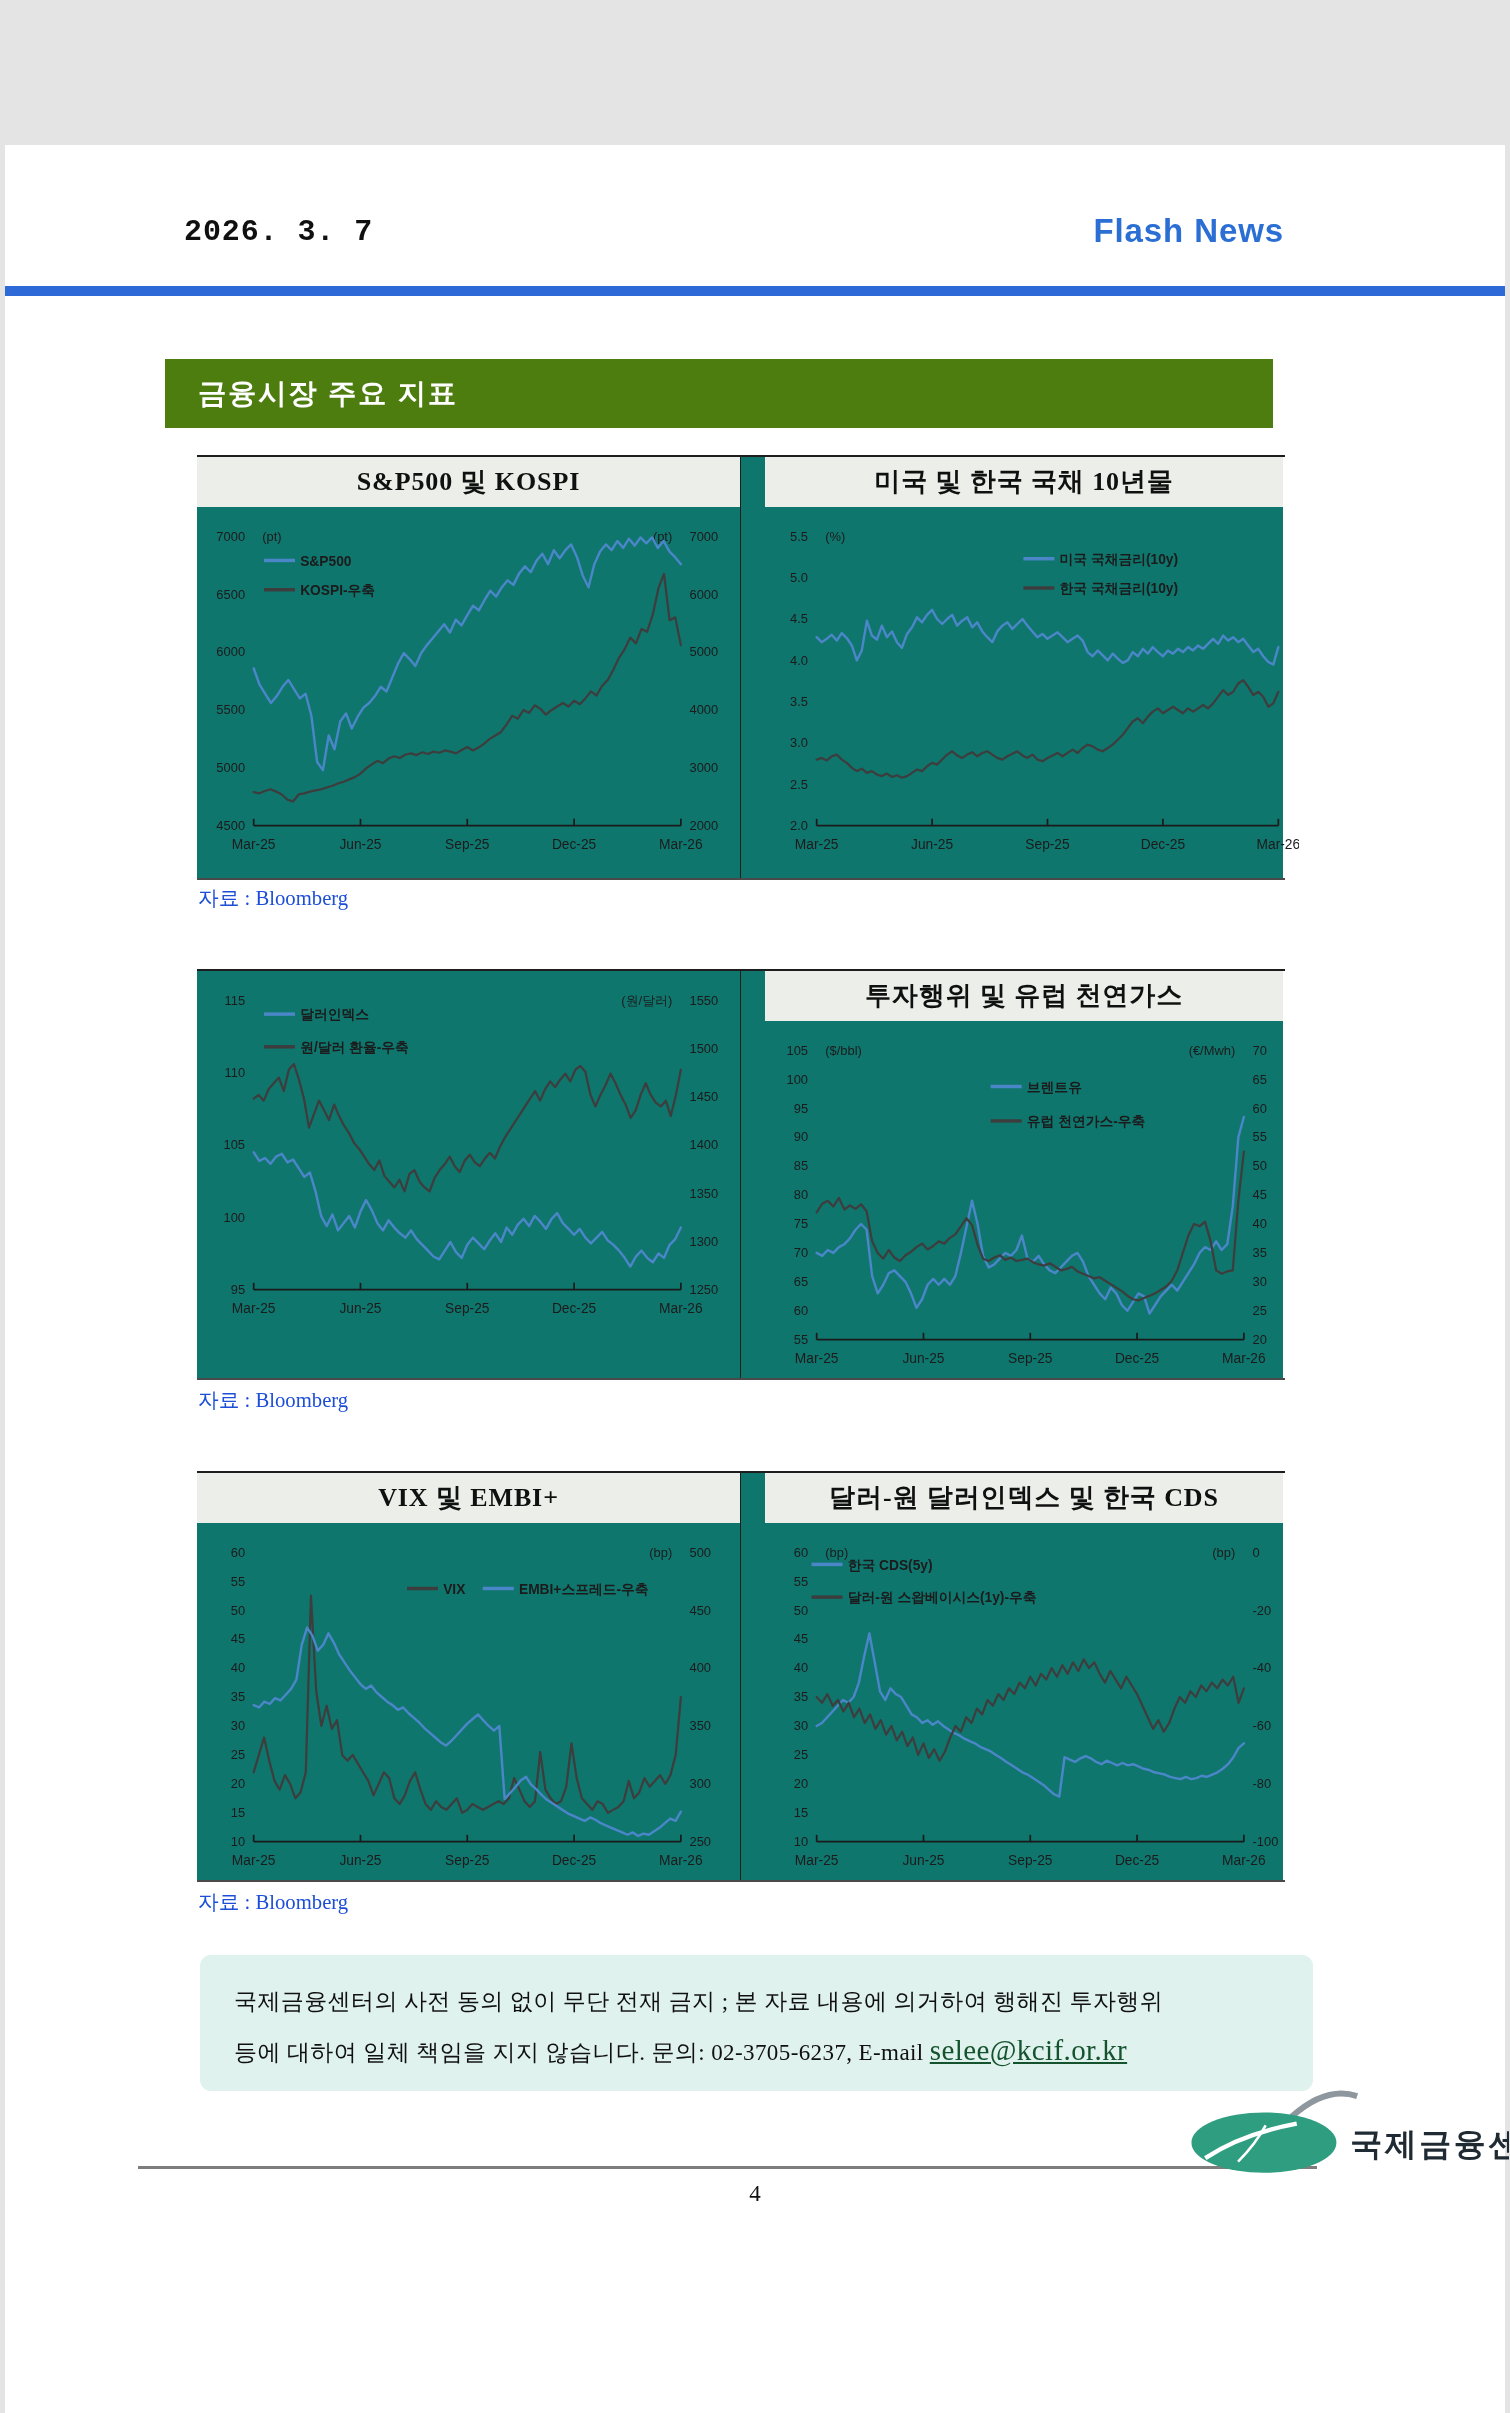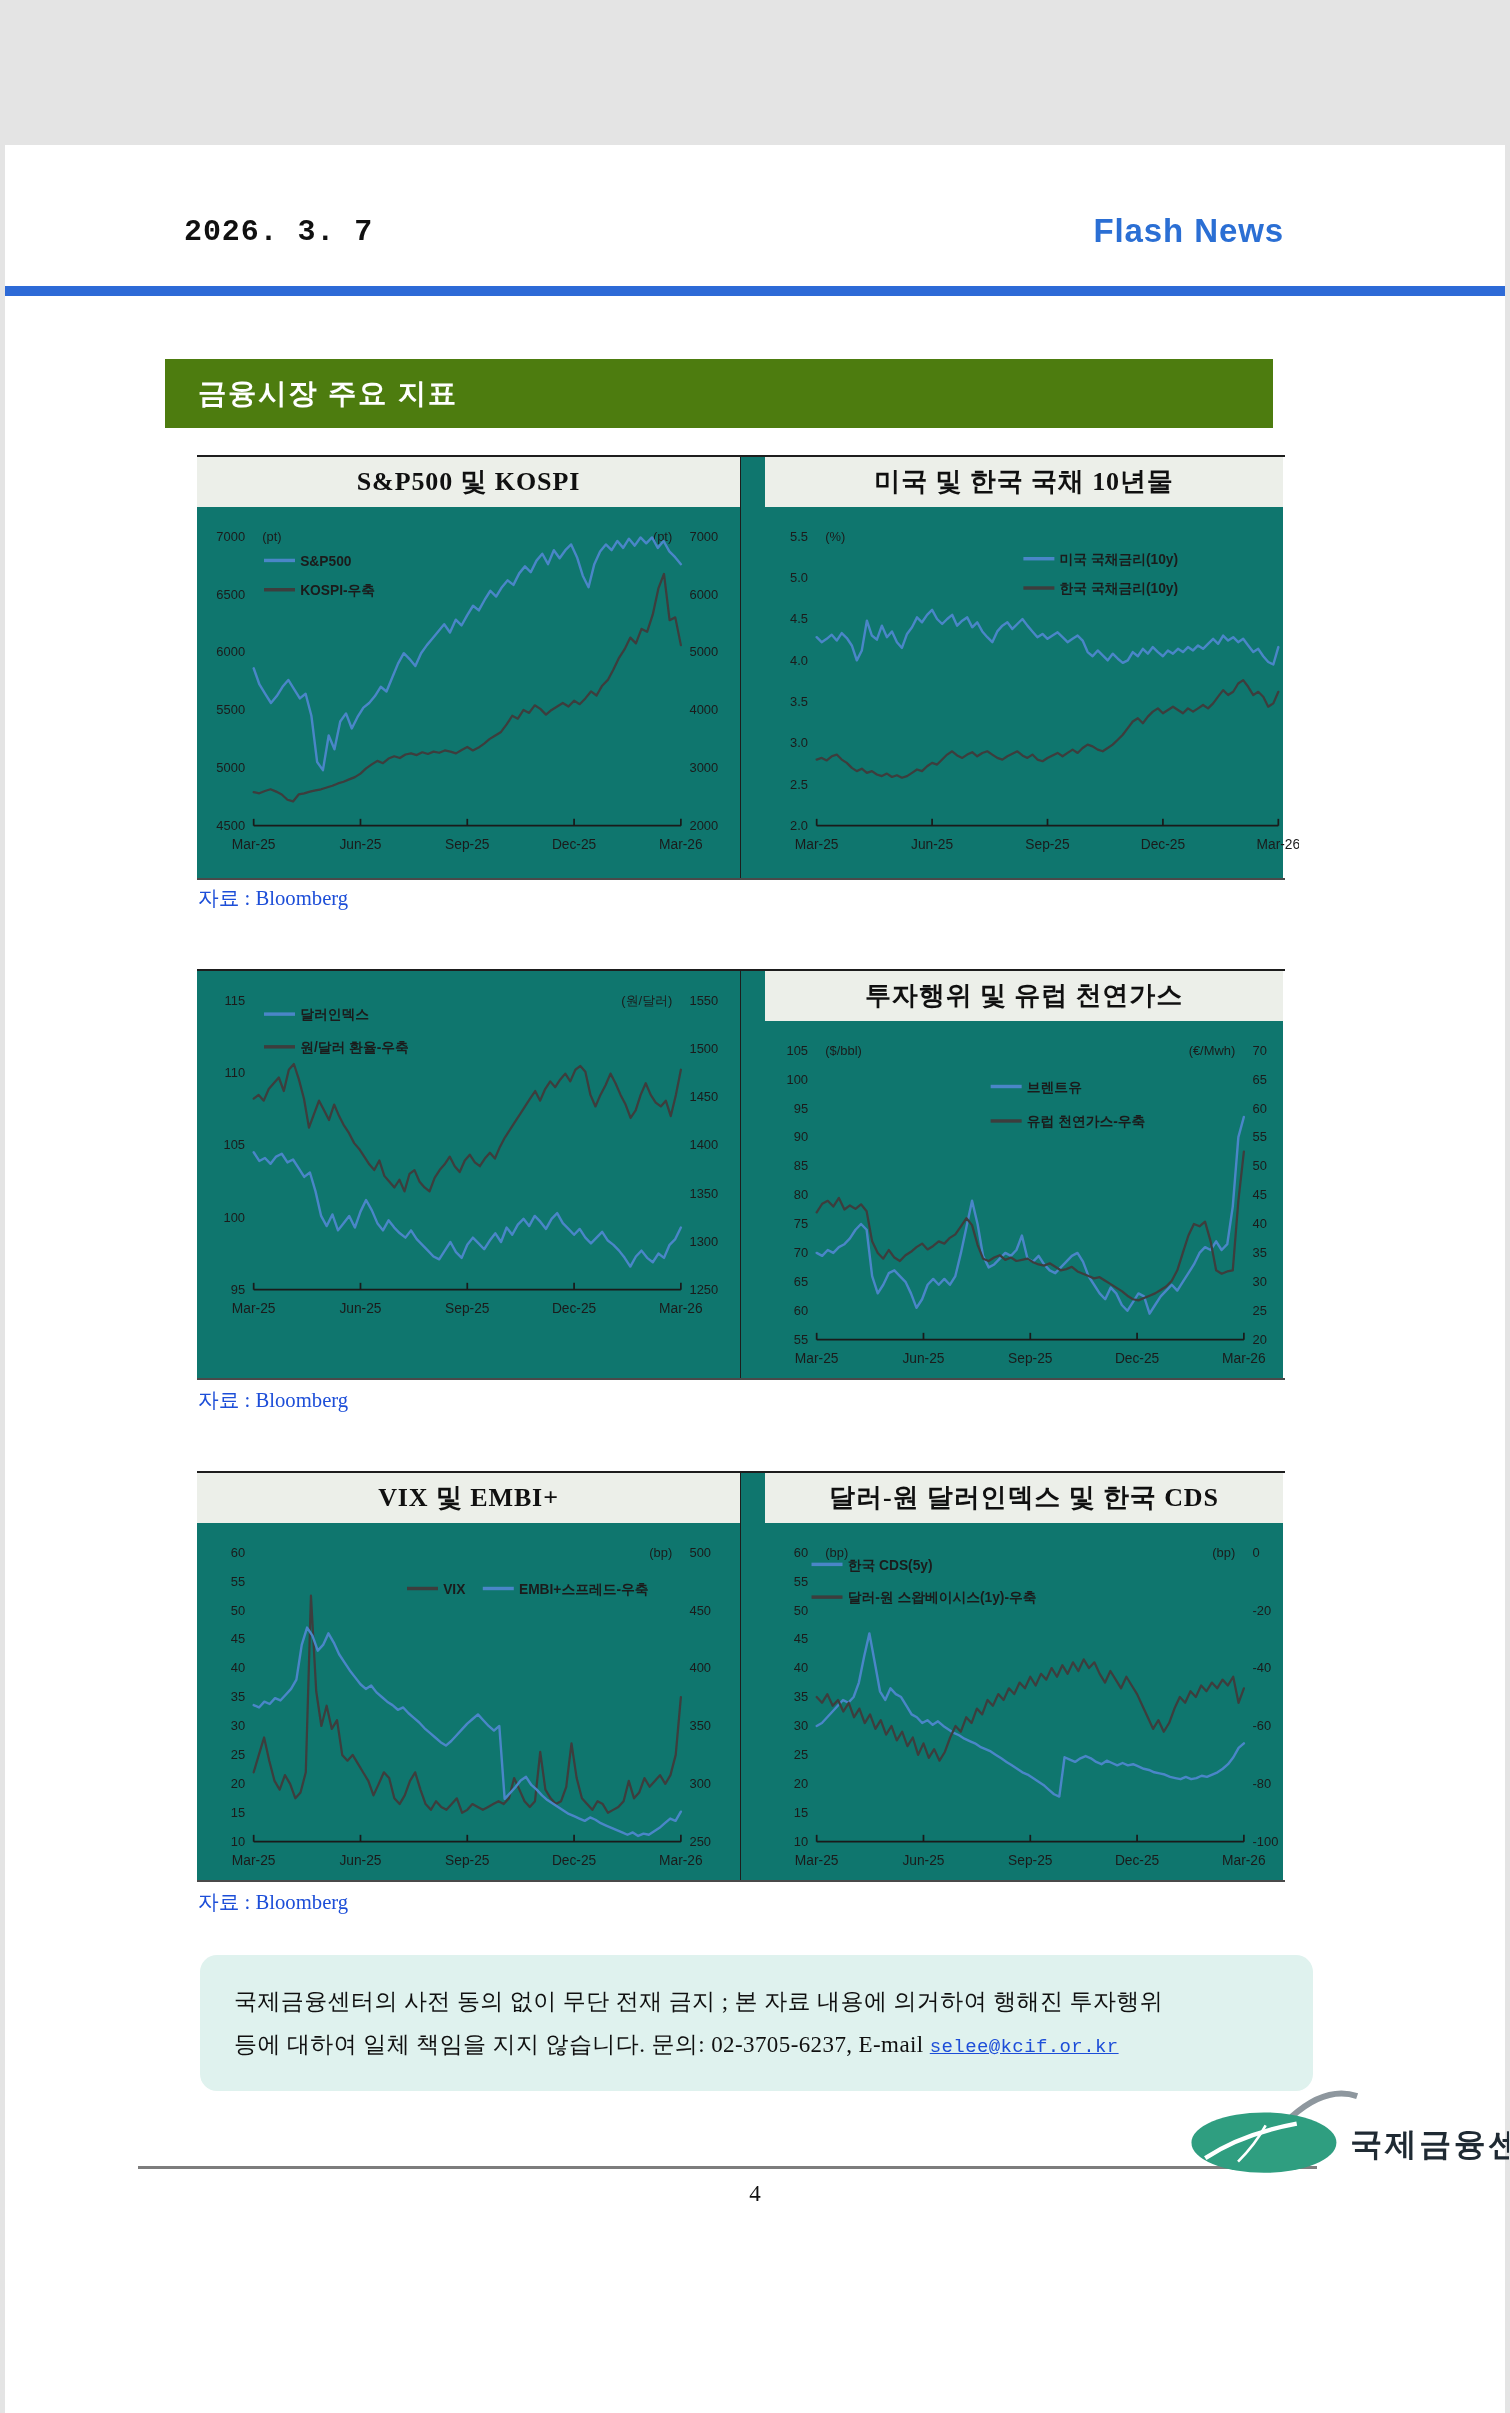--- a/index.html
+++ b/index.html
@@ -21,23 +21,23 @@
   .chart-body { padding-top:5.2px; }
   .chart-body svg { display:block; margin:0 auto; }
   .chart-body svg text { font-family:"Liberation Sans",sans-serif; }
   .tick { font-size:15px; fill:#1b1b1b; }
   .xlab { font-size:16px; fill:#1b1b1b; }
   .unit { font-size:15px; fill:#1b1b1b; }
   .leg  { font-size:16px; font-weight:600; fill:#1b1b1b; }
 
   .src-label { position:absolute; left:198px; font-family:"Liberation Serif",serif; font-size:20.7px; color:#1d4ed8;text-align:center; }
 
-  .note-box { position:absolute; left:200px; top:1955px; width:1113px; height:136px; background:#dff2ee; border-radius:17px; padding:26px 34px 0 34px; font-family:"Liberation Serif",serif; font-size:23px; color:#101010; }
+  .note-box { position:absolute; left:200px; top:1955px; width:1113px; height:136px; background:#dff2ee; border-radius:11px; padding:26px 34px 0 34px; font-family:"Liberation Serif",serif; font-size:23px; color:#101010; }
   .note-box .line { display:block; line-height:1.85; letter-spacing:0.4px; }
-  .note-email { color:#1d4ed8; text-decoration:underline; font-family:Liberation Mono, monospace; font-size:19px; }
+  .note-email { color:#14532d; text-decoration:underline; font-family:Liberation Serif, serif; font-size:29px; }
 
   .foot-rule { position:absolute; left:138px; top:2166px; width:1179px; height:2.6px; background:#7d7d7d; }
   .foot-logo { position:absolute; left:1188px; top:2089px; width:321px; height:90px; }
   .page-num { position:absolute; left:0; top:2181px; width:1510px; text-align:center; font-family:"Liberation Serif",serif; font-size:23px; color:#111111; }
 </style>
 </head>
 <body>
 
 <div id="canvas">
   <div class="page"></div>

